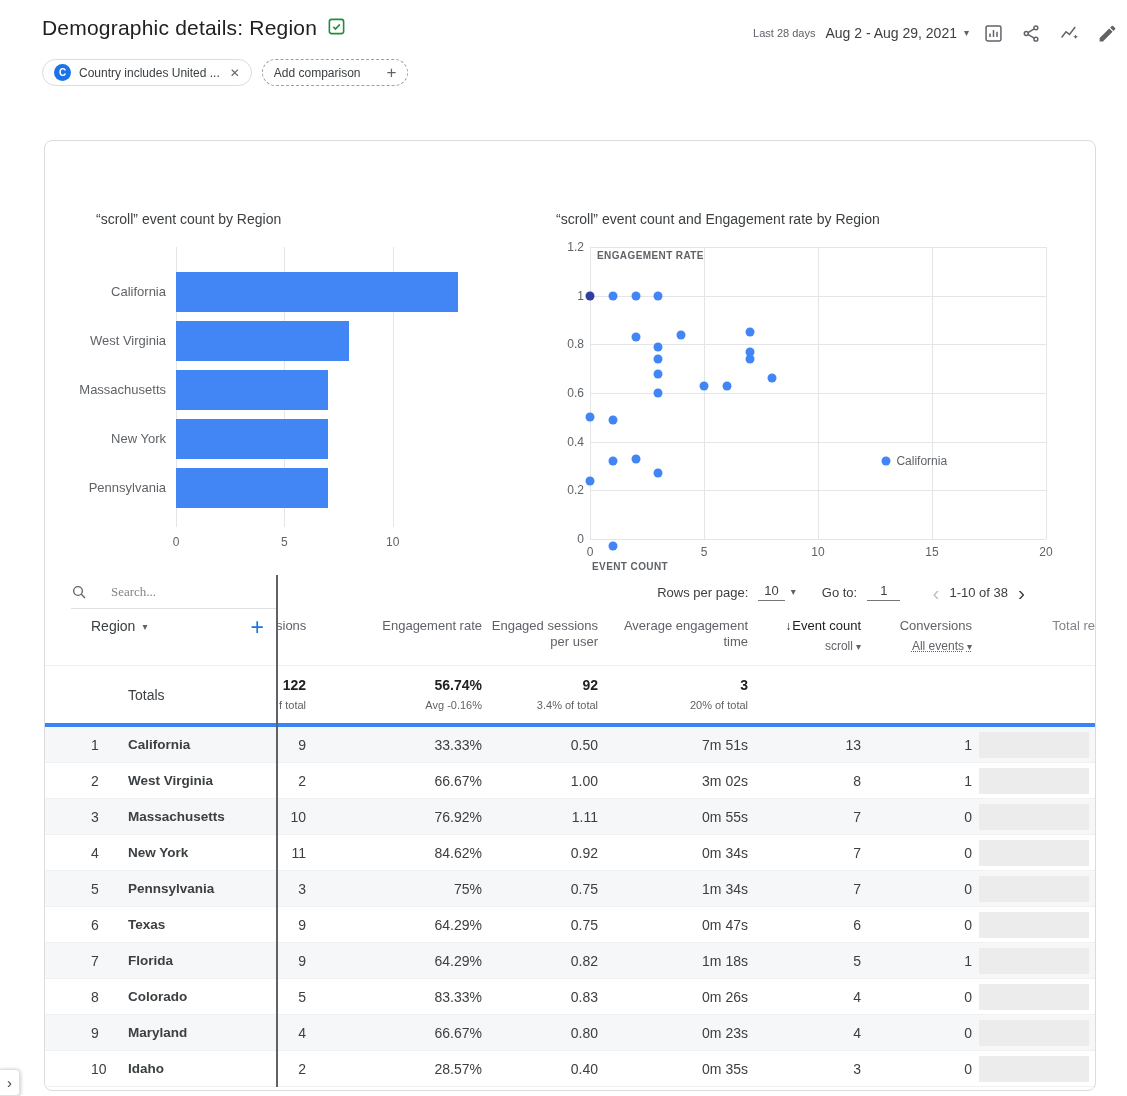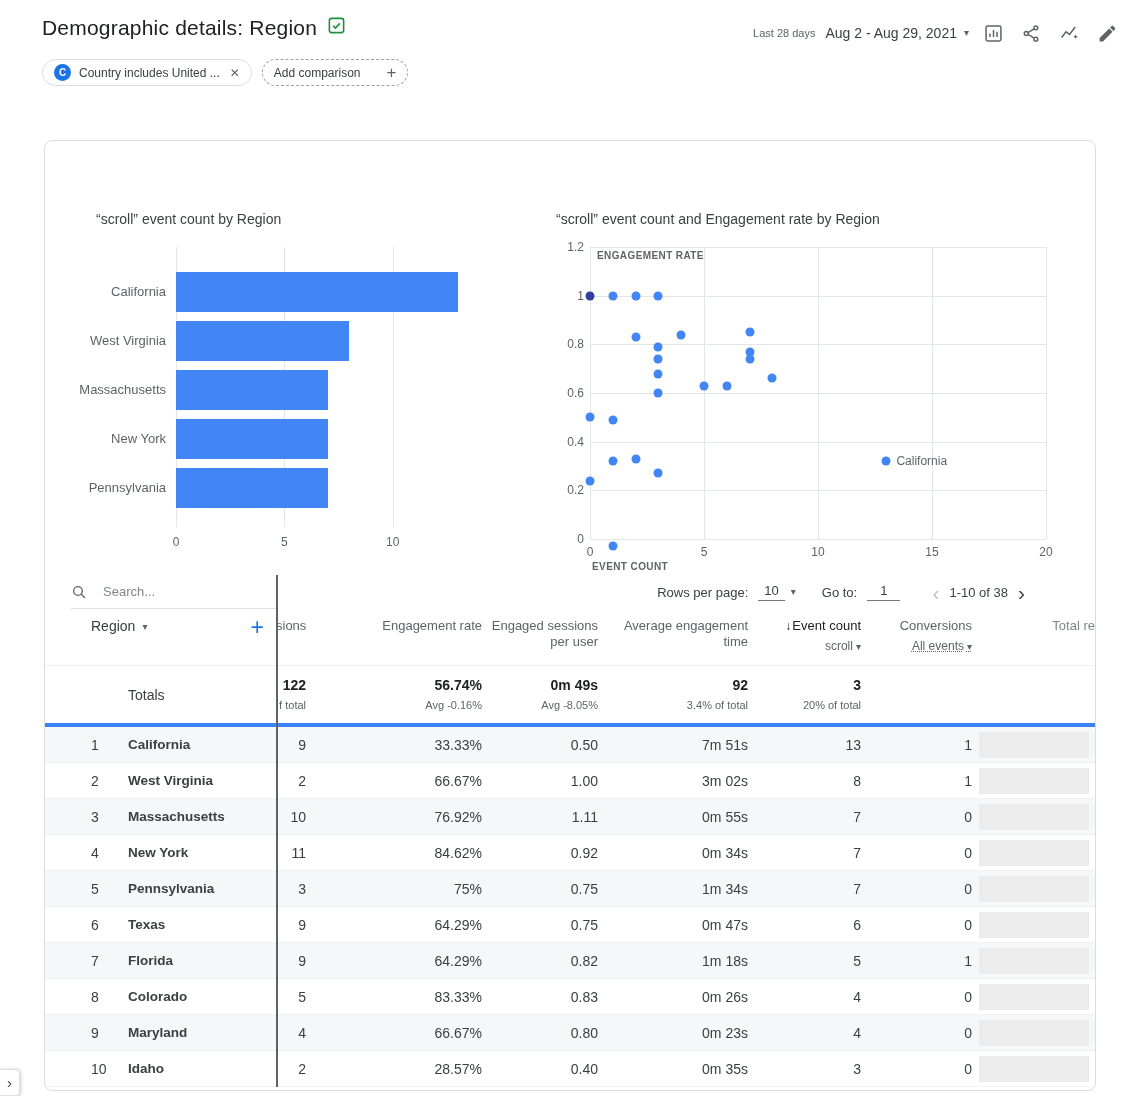--- a/index.html
+++ b/index.html
@@ -1,21 +1,21 @@
 <!DOCTYPE html>
 <html><head>
 <meta charset="utf-8">
 <style>
   *{box-sizing:border-box;margin:0;padding:0;}
   html,body{width:1127px;height:1096px;overflow:hidden;background:#fff;
     font-family:"Liberation Sans","DejaVu Sans",sans-serif;color:#3c4043;}
 
   
   .topbar{display:flex;justify-content:space-between;align-items:flex-start;padding:16px 6px 0 42px;}
-  .title-wrap{display:flex;align-items:flex-start;gap:10px;}
+  .title-wrap{display:flex;align-items:center;gap:10px;}
   h1{font-size:21px;font-weight:500;color:#202124;letter-spacing:.2px;}
   .top-actions{display:flex;align-items:center;padding-top:4px;}
   .range-label{font-size:11px;color:#5f6368;margin-right:10px;}
   .date-btn{display:flex;align-items:center;gap:7px;background:none;border:none;font:inherit;
     font-size:14px;font-weight:500;color:#3c4043;cursor:pointer;}
   .caret{font-size:10px;color:#5f6368;line-height:1;}
   .icon-btn{background:none;border:none;width:26px;height:26px;padding:2px;cursor:pointer;margin-left:12px;}
   .icon-btn svg{width:21px;height:21px;display:block;}
 
   
@@ -60,21 +60,21 @@
   .axis-cap{font-size:10px;font-weight:700;color:#5f6368;letter-spacing:.4px;}
   .ylabel-cap{position:absolute;top:3px;left:5px;background:#fff;padding:0 2px;}
   .sc-xticks{position:relative;height:18px;margin-left:34px;width:456px;}
   .xtick{position:absolute;transform:translateX(-50%);font-size:12px;color:#5f6368;top:6px;}
   .xlabel-cap{margin-left:36px;margin-top:4px;}
 
   
   .table-section{position:relative;}
   .col-divider{position:absolute;left:231px;top:0;bottom:0;width:2px;background:#5f6368;z-index:5;cursor:col-resize;}
   .controls{display:flex;align-items:center;height:34px;padding-left:26px;padding-right:64px;}
-  .search{display:flex;align-items:center;gap:16px;width:205px;height:100%;border-bottom:1px solid #e0e0e0;}
+  .search{display:flex;align-items:center;gap:24px;width:205px;height:100%;border-bottom:1px solid #e0e0e0;font-family:Liberation Serif, serif;}
   .search svg{width:16px;height:16px;flex:none;}
   .search input{border:none;outline:none;font-size:13px;color:#3c4043;width:150px;font-family:inherit;background:transparent;}
   .search input::placeholder{color:#80868b;}
   .paging{margin-left:auto;display:flex;align-items:center;font-size:13px;color:#3c4043;}
   .pp-label{margin-right:10px;}
   .select-ul{border-bottom:1px solid #747775;padding:0 6px 2px 6px;cursor:pointer;}
   .paging .caret{margin-left:6px;margin-right:26px;cursor:pointer;}
   .goto-label{margin-right:10px;}
   .goto-val{border-bottom:1px solid #747775;padding:0 13px 2px 13px;margin-right:26px;cursor:text;}
   .chev{font-size:21px;line-height:1;cursor:pointer;padding:0 6px;}
@@ -344,24 +344,20 @@
       <div></div>
       <div class="totals-label">Totals</div>
     <div class="metric h0">
           <div class="tval">122</div>
           <div class="tsub">f total</div>
         </div>
         <div class="metric h1">
           <div class="tval">56.74%</div>
           <div class="tsub">Avg -0.16%</div>
         </div>
-        <div class="metric h3">
-          <div class="tval">0m 49s</div>
-          <div class="tsub">Avg -8.05%</div>
-        </div>
         <div class="metric h4">
           <div class="tval">92</div>
           <div class="tsub">3.4% of total</div>
         </div>
         <div class="metric h5">
           <div class="tval">3</div>
           <div class="tsub">20% of total</div>
         </div>
         <div class="metric h6"></div>
       </div>

